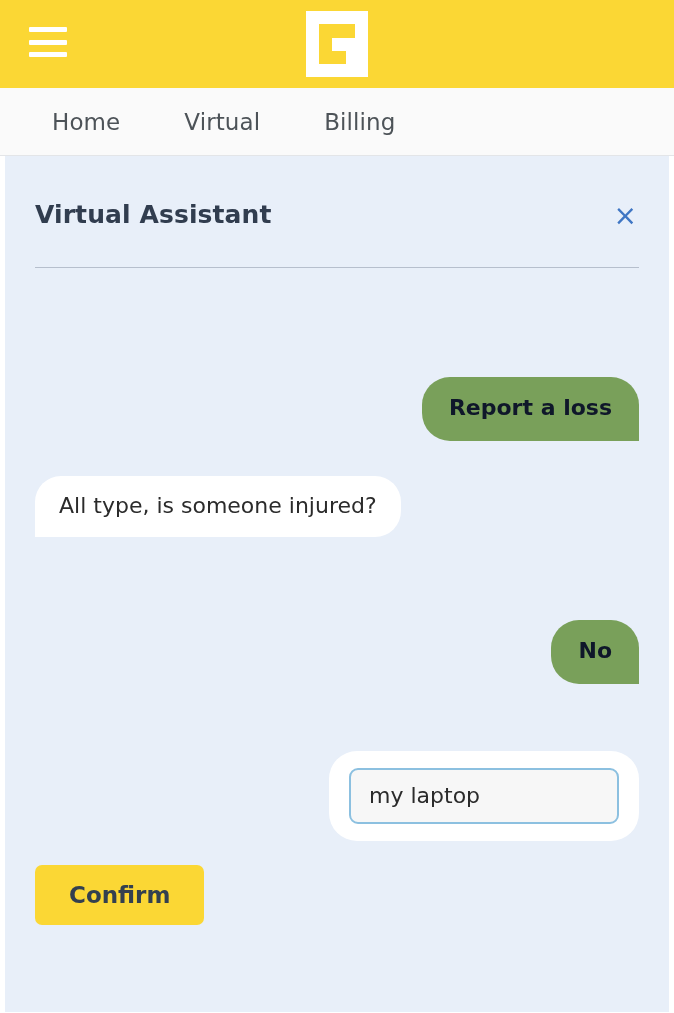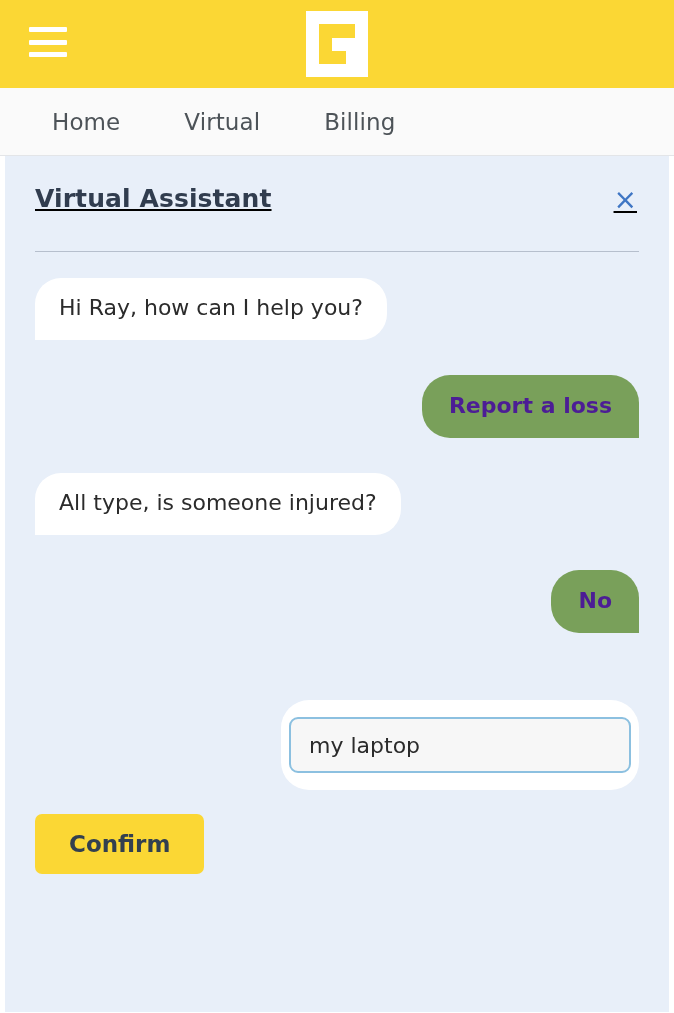--- a/index.html
+++ b/index.html
@@ -78,22 +78,21 @@
     background: #e8eff9;
     border-left: 5px solid #ffffff;
     border-right: 5px solid #ffffff;
     padding: 0 30px;
   }
 
   .panel-head {
     display: flex;
     align-items: flex-start;
     justify-content: space-between;
-    padding-top: 28px;
-    text-decoration: underline;
+    padding-top: 44px;
   }
   .panel-title {
     font-size: 25px;
     font-weight: bold;
     color: #313d4f;
     letter-spacing: 0.1px;
   }
   .close-btn {
     font-size: 28px;
     line-height: 1;
@@ -132,38 +131,39 @@
 
   .bubble.bot {
     background: #ffffff;
     color: #2b2b2b;
     padding: 16px 24px 17px 24px;
     border-radius: 26px 26px 26px 0;
   }
 
   .bubble.user {
     background: #79a05a;
-    color: #4c1d95;
+    color: #0f172a;
     font-weight: bold;
     padding: 17px 27px 18px 27px;
     border-radius: 28px 28px 0 28px;
+    margin-top: 48px;
   }
   .gap-md { height: 35px; }
 
   
   .input-row {
     display: flex;
     justify-content: flex-end;
     margin-top: 32px;
   }
   .input-capsule {
     background: #ffffff;
     border-radius: 28px;
-    padding: 17px 8px;
-    width: 358px;
+    padding: 17px 20px;
+    width: 310px;
   }
   .text-input {
     width: 100%;
     height: 56px;
     background: #f7f7f7;
     border: 2px solid #8cc0e0;
     border-radius: 9px;
     font-size: 22px;
     color: #2b2b2b;
     padding: 0 18px;
@@ -220,23 +220,20 @@
 
   <div class="panel-head">
     <div class="panel-title">Virtual Assistant</div>
     <button class="close-btn">×</button>
   </div>
 
   <div class="divider"></div>
 
   <div class="thread">
 
-    <div class="msg-row bot">
-      <div class="bubble bot">Hi Ray, how can I help you?</div>
-    </div>
 
     <div class="gap-md"></div>
 
     <div class="msg-row user">
       <div class="bubble user">Report a loss</div>
     </div>
 
     <div class="gap-md"></div>
 
     <div class="msg-row bot">

